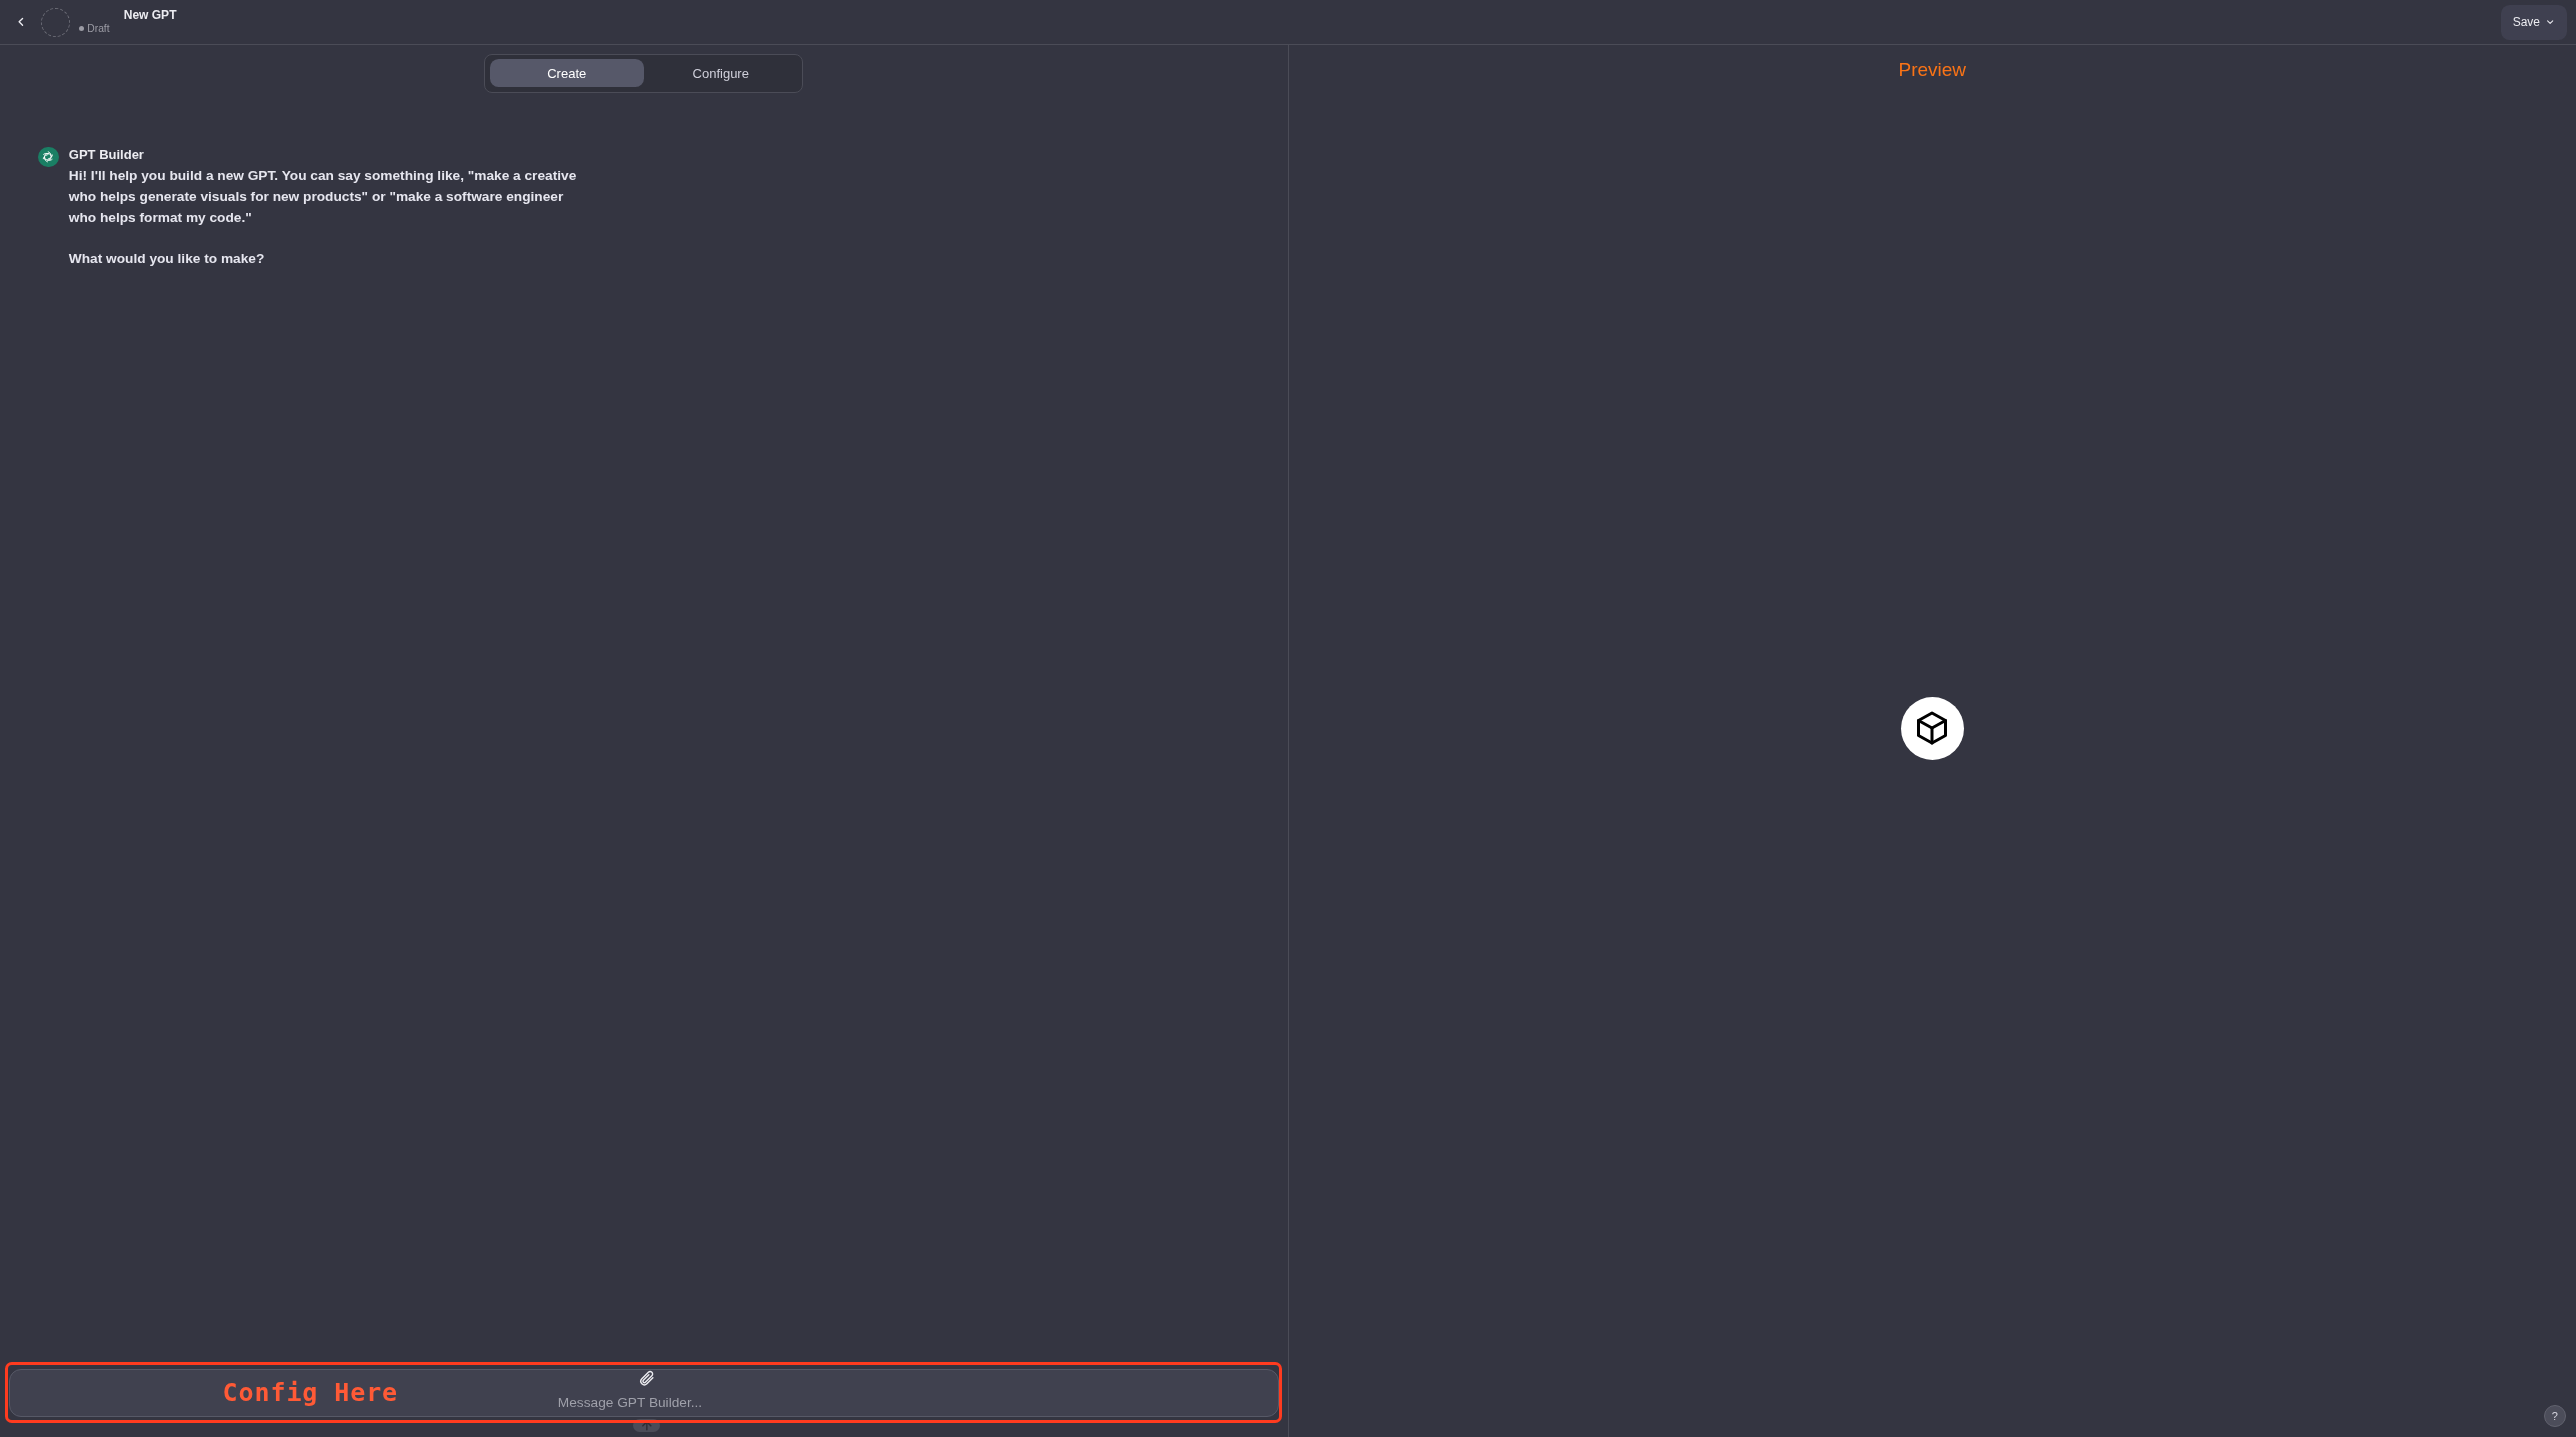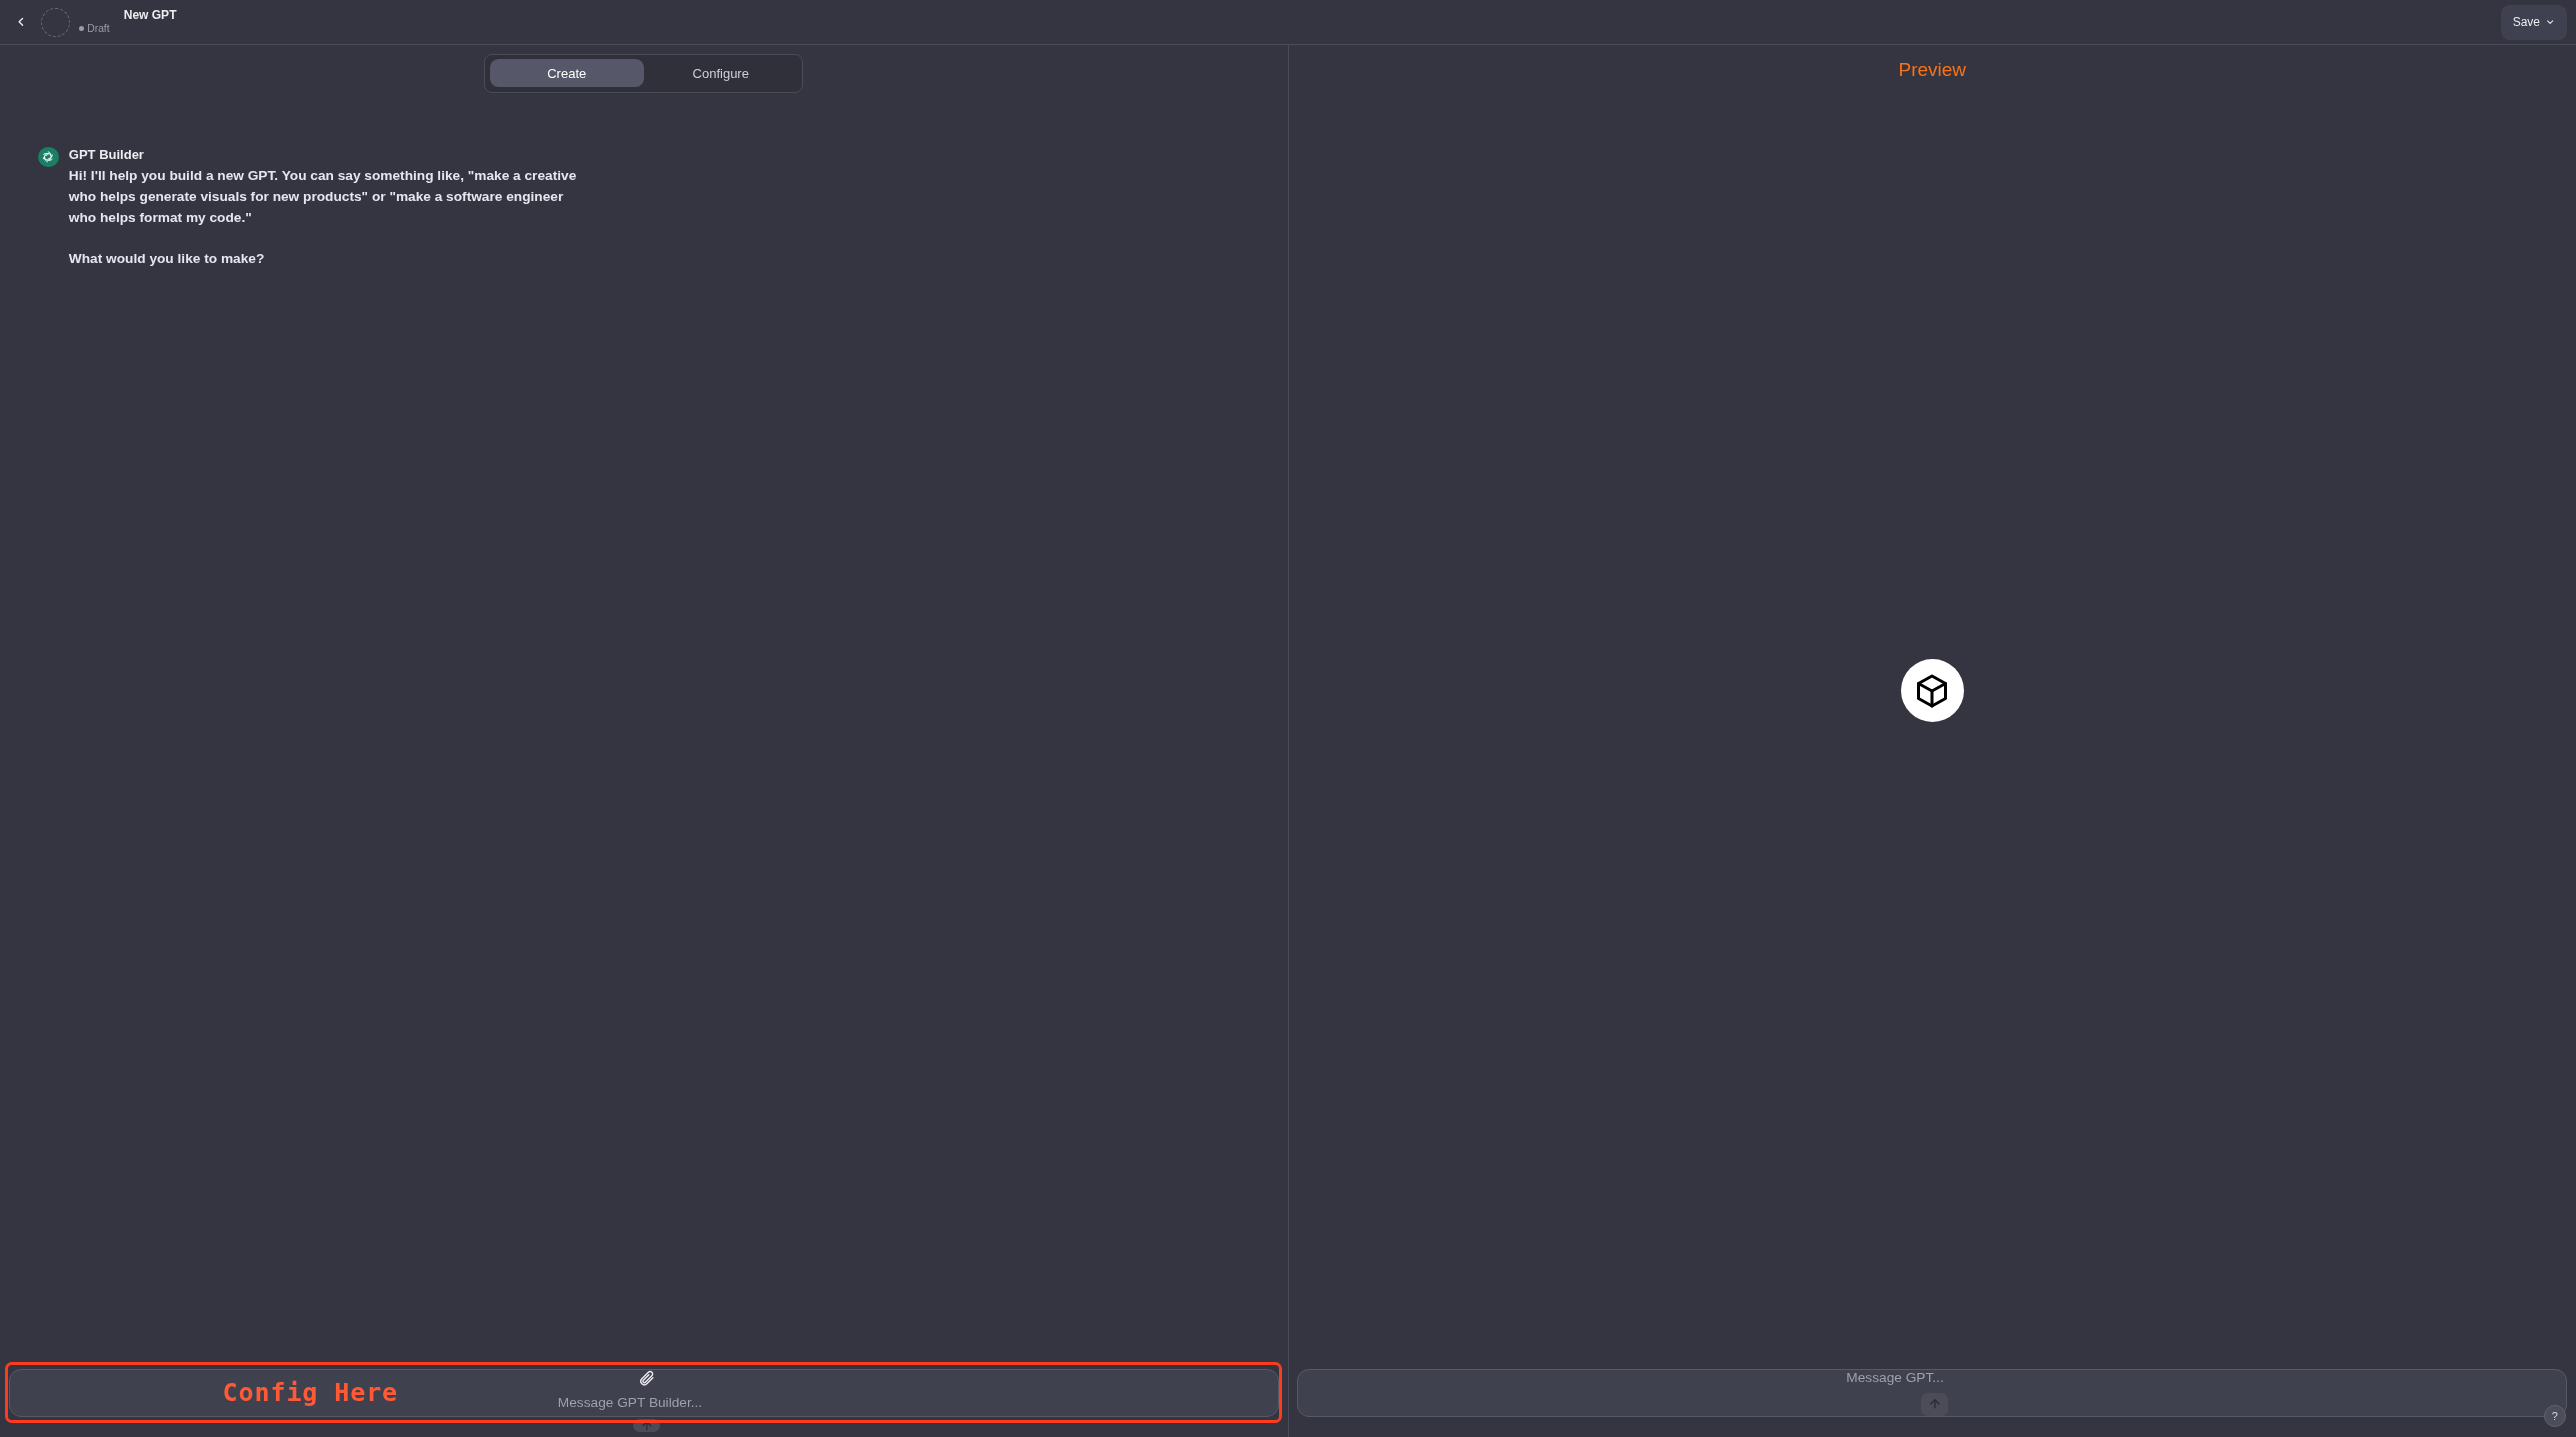--- a/index.html
+++ b/index.html
@@ -210,30 +210,19 @@
     <div class="preview-head">Preview</div>
     <div class="preview-body">
       <div class="preview-placeholder">
         <svg width="36" height="36" viewBox="0 0 24 24" fill="none" stroke="#000" stroke-width="2" stroke-linecap="round" stroke-linejoin="round">
           <path d="M12 2 L21 7 L21 17 L12 22 L3 17 L3 7 Z"></path>
           <path d="M3 7 L12 12 L21 7"></path>
           <path d="M12 12 L12 22"></path>
         </svg>
       </div>
     </div>
-    <div class="composer-row">
-      <div class="composer">
-        <input type="text" placeholder="Message GPT..." style="">
-        <button class="send">
-          <svg width="13.7" height="13.7" viewBox="0 0 24 24" fill="none" stroke="currentColor" stroke-width="2.6" stroke-linecap="round" stroke-linejoin="round">
-              <line x1="12" y1="19" x2="12" y2="5"></line>
-              <polyline points="5 12 12 5 19 12"></polyline>
-            </svg>
-        </button>
-      </div>
-    </div>
     <div class="help-btn">
       <span>?</span>
     </div>
   </div>
 
 </div>
 
 
 </body></html>

